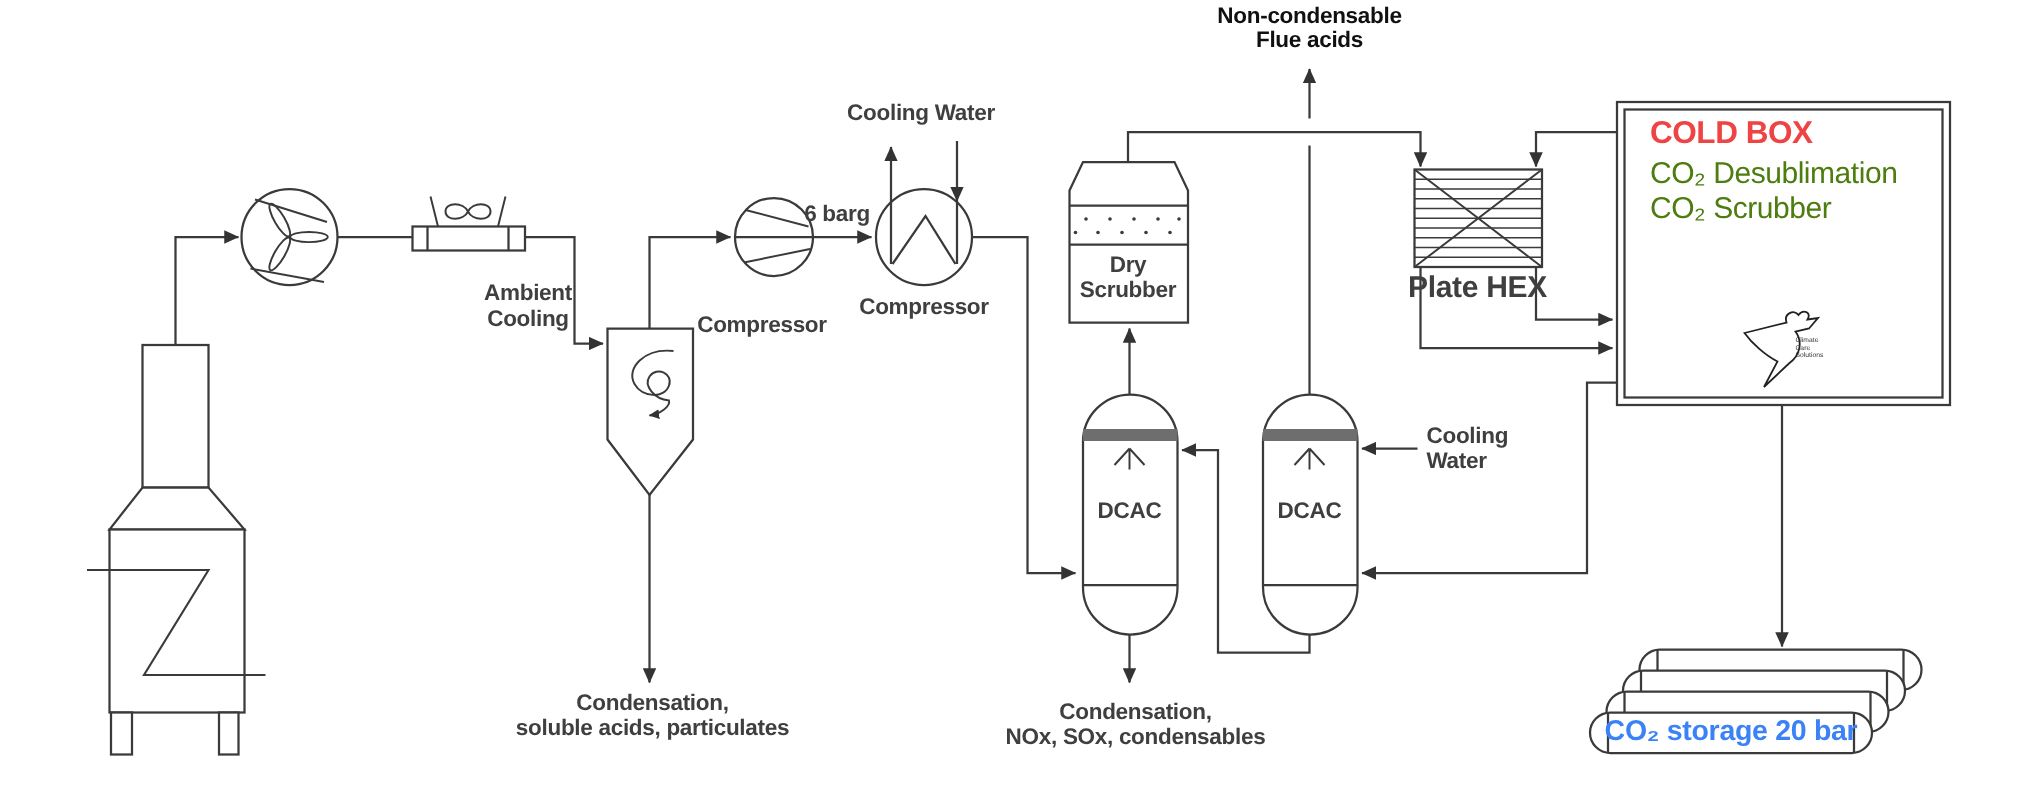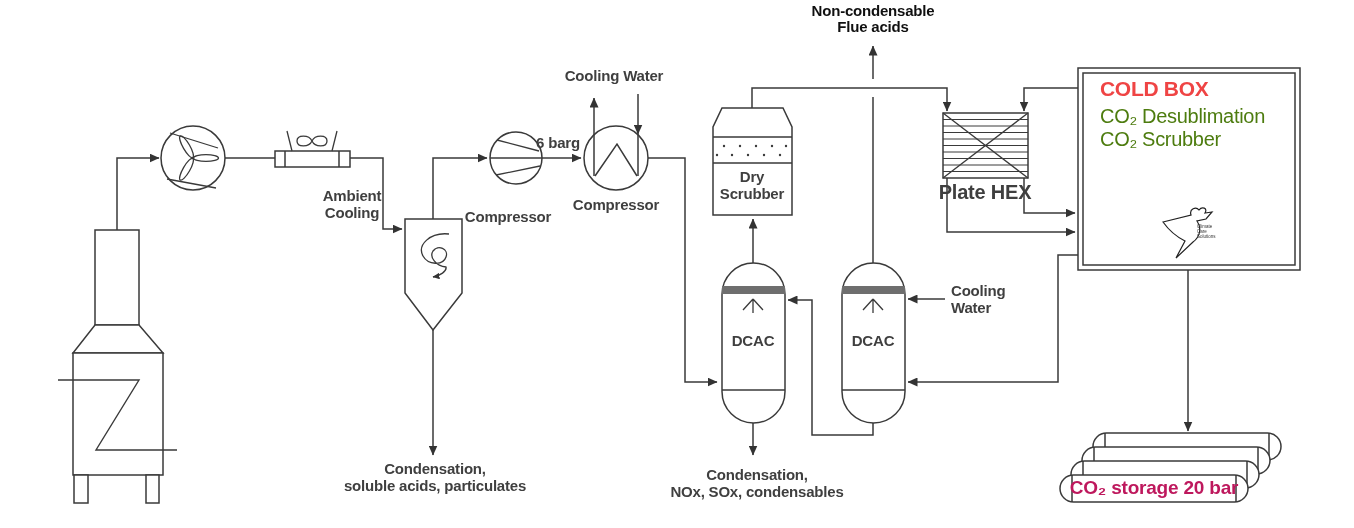--- a/index.html
+++ b/index.html
@@ -9,21 +9,21 @@
   }
   svg{position:absolute;left:0;top:0;}
   .lbl{
     position:absolute;font-size:15px;line-height:17px;color:#3f3f3f;
     white-space:pre-line;text-align:center;transform:translateX(-50%);
     letter-spacing:-0.2px;
     font-weight:bold;
   }
   .lbl.left{transform:none;text-align:left;}
   .lbl.bold{font-weight:bold;color:#101010;line-height:16px;}
-  .lbl.big{font-size:19px;color:#be185d;}
+  .lbl.big{font-size:19px;color:#3b82f6;}
   .coldbox-text{position:absolute;left:1100px;top:77px;}
   .cb-title{font-size:21px;font-weight:bold;color:#ef4444;letter-spacing:-0.3px;
     font-family:"Liberation Sans", sans-serif;}
   .cb-line{font-size:20px;line-height:23px;color:#4d7c0f;letter-spacing:-0.3px;}
 </style>
 </head>
 <body>
 
 <div class="canvas">
 

